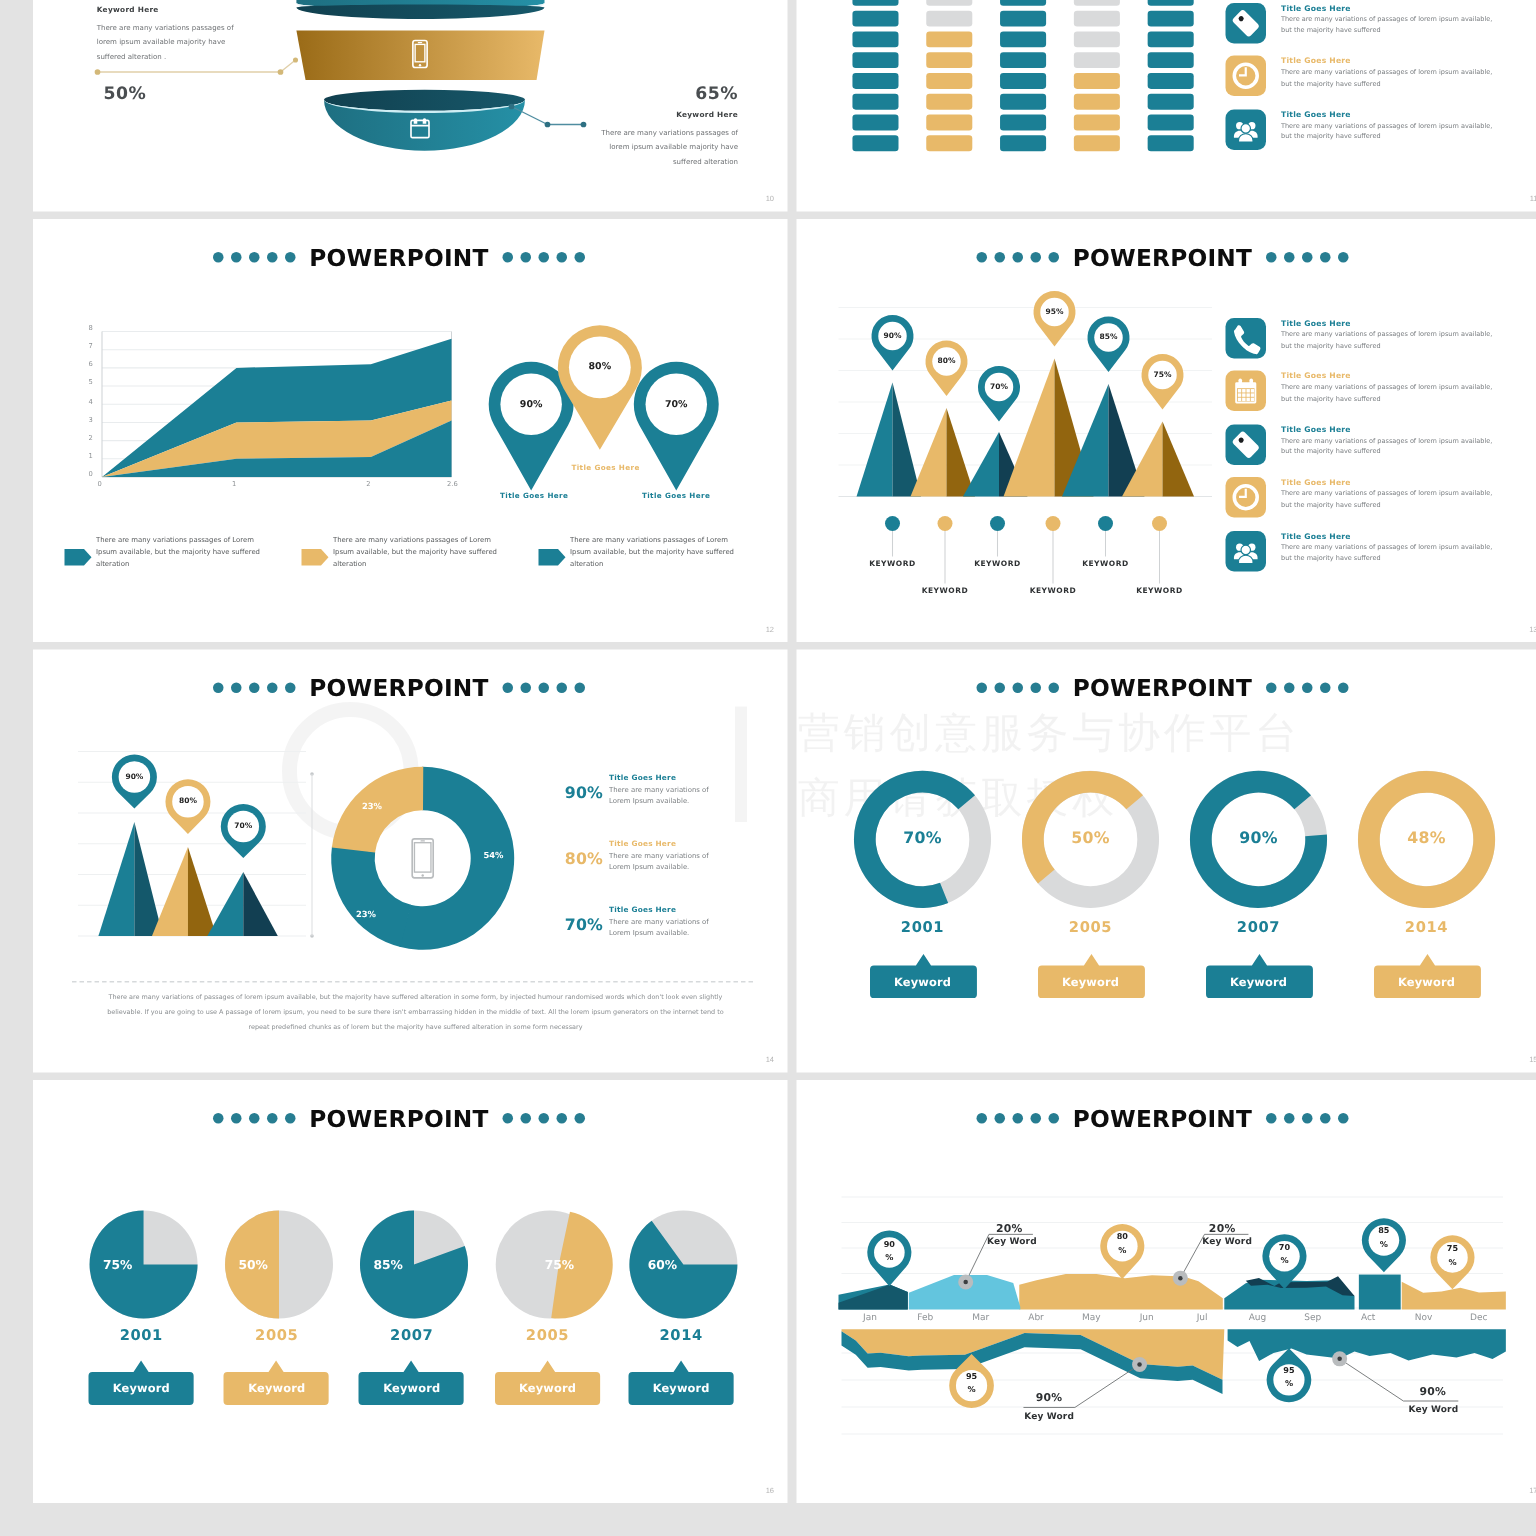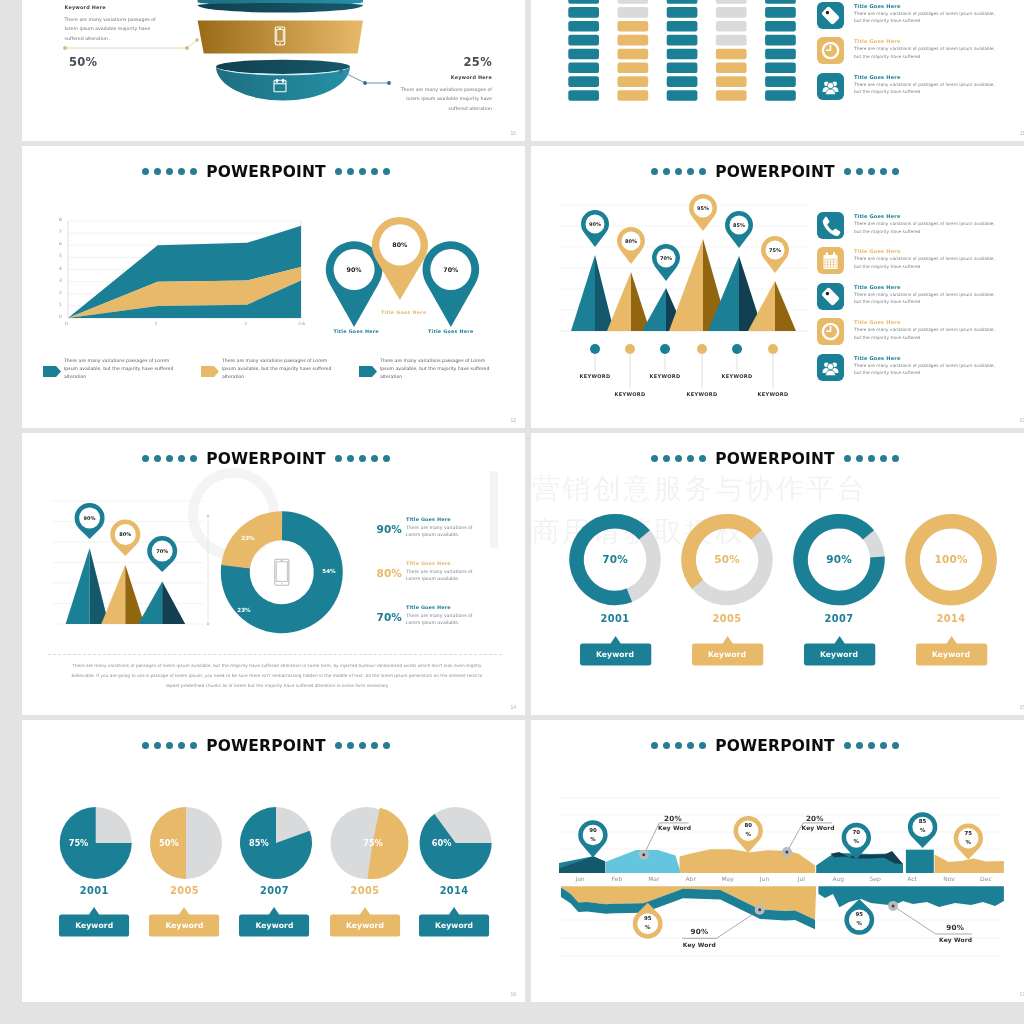--- a/index.html
+++ b/index.html
@@ -65,21 +65,21 @@
           <line x1="319" y1="212" x2="343" y2="224" stroke="#4f8da0" stroke-width="0.9"></line>
           <line x1="343" y1="224" x2="367" y2="224" stroke="#4f8da0" stroke-width="0.9"></line>
           <circle cx="319" cy="212" r="1.9" fill="#2e7083"></circle>
           <circle cx="343" cy="224" r="1.9" fill="#2e7083"></circle>
           <circle cx="367" cy="224" r="1.9" fill="#2e7083"></circle>
         </g>
       </svg>
       <div style="position: absolute; left: 42.5px; top: 146px; white-space: pre; line-height: 1; font-size: 4.9px; font-weight: bold; color: rgb(61, 64, 66); letter-spacing: 0.2px; font-family: &quot;DejaVu Sans&quot;, sans-serif;">Keyword Here</div>
       <div style="position: absolute; left: 42.5px; top: 156px; width: 104px; font-size: 4.7px; line-height: 2; color: rgb(110, 113, 116); font-family: &quot;DejaVu Sans&quot;, sans-serif;">There are many variations passages of lorem ipsum available  majority have suffered alteration .</div>
       <div style="position: absolute; left: 47px; top: 198px; white-space: pre; line-height: 1; font-size: 11.5px; font-weight: bold; color: rgb(74, 78, 81); letter-spacing: 0.3px; font-family: &quot;DejaVu Sans&quot;, sans-serif;">50%</div>
-      <div style="position: absolute; left: 380px; top: 198px; white-space: pre; line-height: 1; font-size: 11.5px; font-weight: bold; color: rgb(74, 78, 81); letter-spacing: 0.3px; width: 90px; text-align: right; font-family: &quot;DejaVu Sans&quot;, sans-serif;">25%</div>
+      <div style="position: absolute; left: 380px; top: 198px; white-space: pre; line-height: 1; font-size: 11.5px; font-weight: bold; color: rgb(74, 78, 81); letter-spacing: 0.3px; width: 90px; text-align: right; font-family: &quot;DejaVu Sans&quot;, sans-serif;">65%</div>
       <div style="position: absolute; left: 380px; top: 216px; white-space: pre; line-height: 1; font-size: 4.9px; font-weight: bold; color: rgb(61, 64, 66); letter-spacing: 0.2px; width: 90px; text-align: right; font-family: &quot;DejaVu Sans&quot;, sans-serif;">Keyword Here</div>
       <div style="position: absolute; left: 366px; top: 226px; width: 104px; font-size: 4.7px; line-height: 2; color: rgb(110, 113, 116); text-align: right; font-family: &quot;DejaVu Sans&quot;, sans-serif;">There are many variations passages of lorem ipsum available  majority have suffered alteration</div>
     </div>
     <div class="slide" style="left: 515px; top: -141px; width: 503px; height: 282px;">
       <div class="snum">11</div>
       <svg viewBox="0 0 503 282" style="position: absolute; left: 0px; top: 0px; width: 503px; height: 282px; overflow: visible;">
         <rect x="37.3" y="231.20000000000002" width="30.7" height="10.6" rx="2.2" fill="#1b7f95"></rect>
         <rect x="37.3" y="217.35000000000002" width="30.7" height="10.6" rx="2.2" fill="#1b7f95"></rect>
         <rect x="37.3" y="203.50000000000003" width="30.7" height="10.6" rx="2.2" fill="#1b7f95"></rect>
         <rect x="37.3" y="189.65000000000003" width="30.7" height="10.6" rx="2.2" fill="#1b7f95"></rect>
@@ -489,21 +489,21 @@
       <svg viewBox="0 0 71.3 29.4" style="position: absolute; left: 160.55px; top: 203px; width: 71.3px; height: 29.4px; overflow: visible;">
         <path d="M 0 10.2 q 0 -2.6 2.6 -2.6 L 30.599999999999998 7.6 L 35.65 0 L 40.699999999999996 7.6 L 68.7 7.6 q 2.6 0 2.6 2.6 L 71.3 26.799999999999997 q 0 2.6 -2.6 2.6 L 2.6 29.4 q -2.6 0 -2.6 -2.6 Z" fill="#e8b969"></path>
       </svg>
       <div style="position: absolute; left: 161px; top: 217.8px; white-space: pre; line-height: 1; font-size: 7.6px; font-weight: bold; color: rgb(255, 255, 255); width: 70px; text-align: center; letter-spacing: 0.1px; font-family: &quot;DejaVu Sans&quot;, sans-serif;">Keyword</div>
       <div style="position: absolute; left: 278px; top: 121.1px; white-space: pre; line-height: 1; font-size: 10.5px; font-weight: bold; color: rgb(27, 127, 149); width: 60px; text-align: center; letter-spacing: 0.2px; font-family: &quot;DejaVu Sans&quot;, sans-serif;">90%</div>
       <div style="position: absolute; left: 278px; top: 180.5px; white-space: pre; line-height: 1; font-size: 9.8px; font-weight: bold; color: rgb(27, 127, 149); width: 60px; text-align: center; letter-spacing: 0.4px; font-family: &quot;DejaVu Sans&quot;, sans-serif;">2007</div>
       <svg viewBox="0 0 71.3 29.4" style="position: absolute; left: 272.55px; top: 203px; width: 71.3px; height: 29.4px; overflow: visible;">
         <path d="M 0 10.2 q 0 -2.6 2.6 -2.6 L 30.599999999999998 7.6 L 35.65 0 L 40.699999999999996 7.6 L 68.7 7.6 q 2.6 0 2.6 2.6 L 71.3 26.799999999999997 q 0 2.6 -2.6 2.6 L 2.6 29.4 q -2.6 0 -2.6 -2.6 Z" fill="#1b7f95"></path>
       </svg>
       <div style="position: absolute; left: 273px; top: 217.8px; white-space: pre; line-height: 1; font-size: 7.6px; font-weight: bold; color: rgb(255, 255, 255); width: 70px; text-align: center; letter-spacing: 0.1px; font-family: &quot;DejaVu Sans&quot;, sans-serif;">Keyword</div>
-      <div style="position: absolute; left: 390px; top: 121.1px; white-space: pre; line-height: 1; font-size: 10.5px; font-weight: bold; color: rgb(232, 185, 105); width: 60px; text-align: center; letter-spacing: 0.2px; font-family: &quot;DejaVu Sans&quot;, sans-serif;">100%</div>
+      <div style="position: absolute; left: 390px; top: 121.1px; white-space: pre; line-height: 1; font-size: 10.5px; font-weight: bold; color: rgb(232, 185, 105); width: 60px; text-align: center; letter-spacing: 0.2px; font-family: &quot;DejaVu Sans&quot;, sans-serif;">48%</div>
       <div style="position: absolute; left: 390px; top: 180.5px; white-space: pre; line-height: 1; font-size: 9.8px; font-weight: bold; color: rgb(232, 185, 105); width: 60px; text-align: center; letter-spacing: 0.4px; font-family: &quot;DejaVu Sans&quot;, sans-serif;">2014</div>
       <svg viewBox="0 0 71.3 29.4" style="position: absolute; left: 384.55px; top: 203px; width: 71.3px; height: 29.4px; overflow: visible;">
         <path d="M 0 10.2 q 0 -2.6 2.6 -2.6 L 30.599999999999998 7.6 L 35.65 0 L 40.699999999999996 7.6 L 68.7 7.6 q 2.6 0 2.6 2.6 L 71.3 26.799999999999997 q 0 2.6 -2.6 2.6 L 2.6 29.4 q -2.6 0 -2.6 -2.6 Z" fill="#e8b969"></path>
       </svg>
       <div style="position: absolute; left: 385px; top: 217.8px; white-space: pre; line-height: 1; font-size: 7.6px; font-weight: bold; color: rgb(255, 255, 255); width: 70px; text-align: center; letter-spacing: 0.1px; font-family: &quot;DejaVu Sans&quot;, sans-serif;">Keyword</div>
     </div>
     <div class="slide" style="left: 6px; top: 720px; width: 503px; height: 282px;">
       <div class="snum">16</div>
       <div class="hdr">
         <div class="dots">

